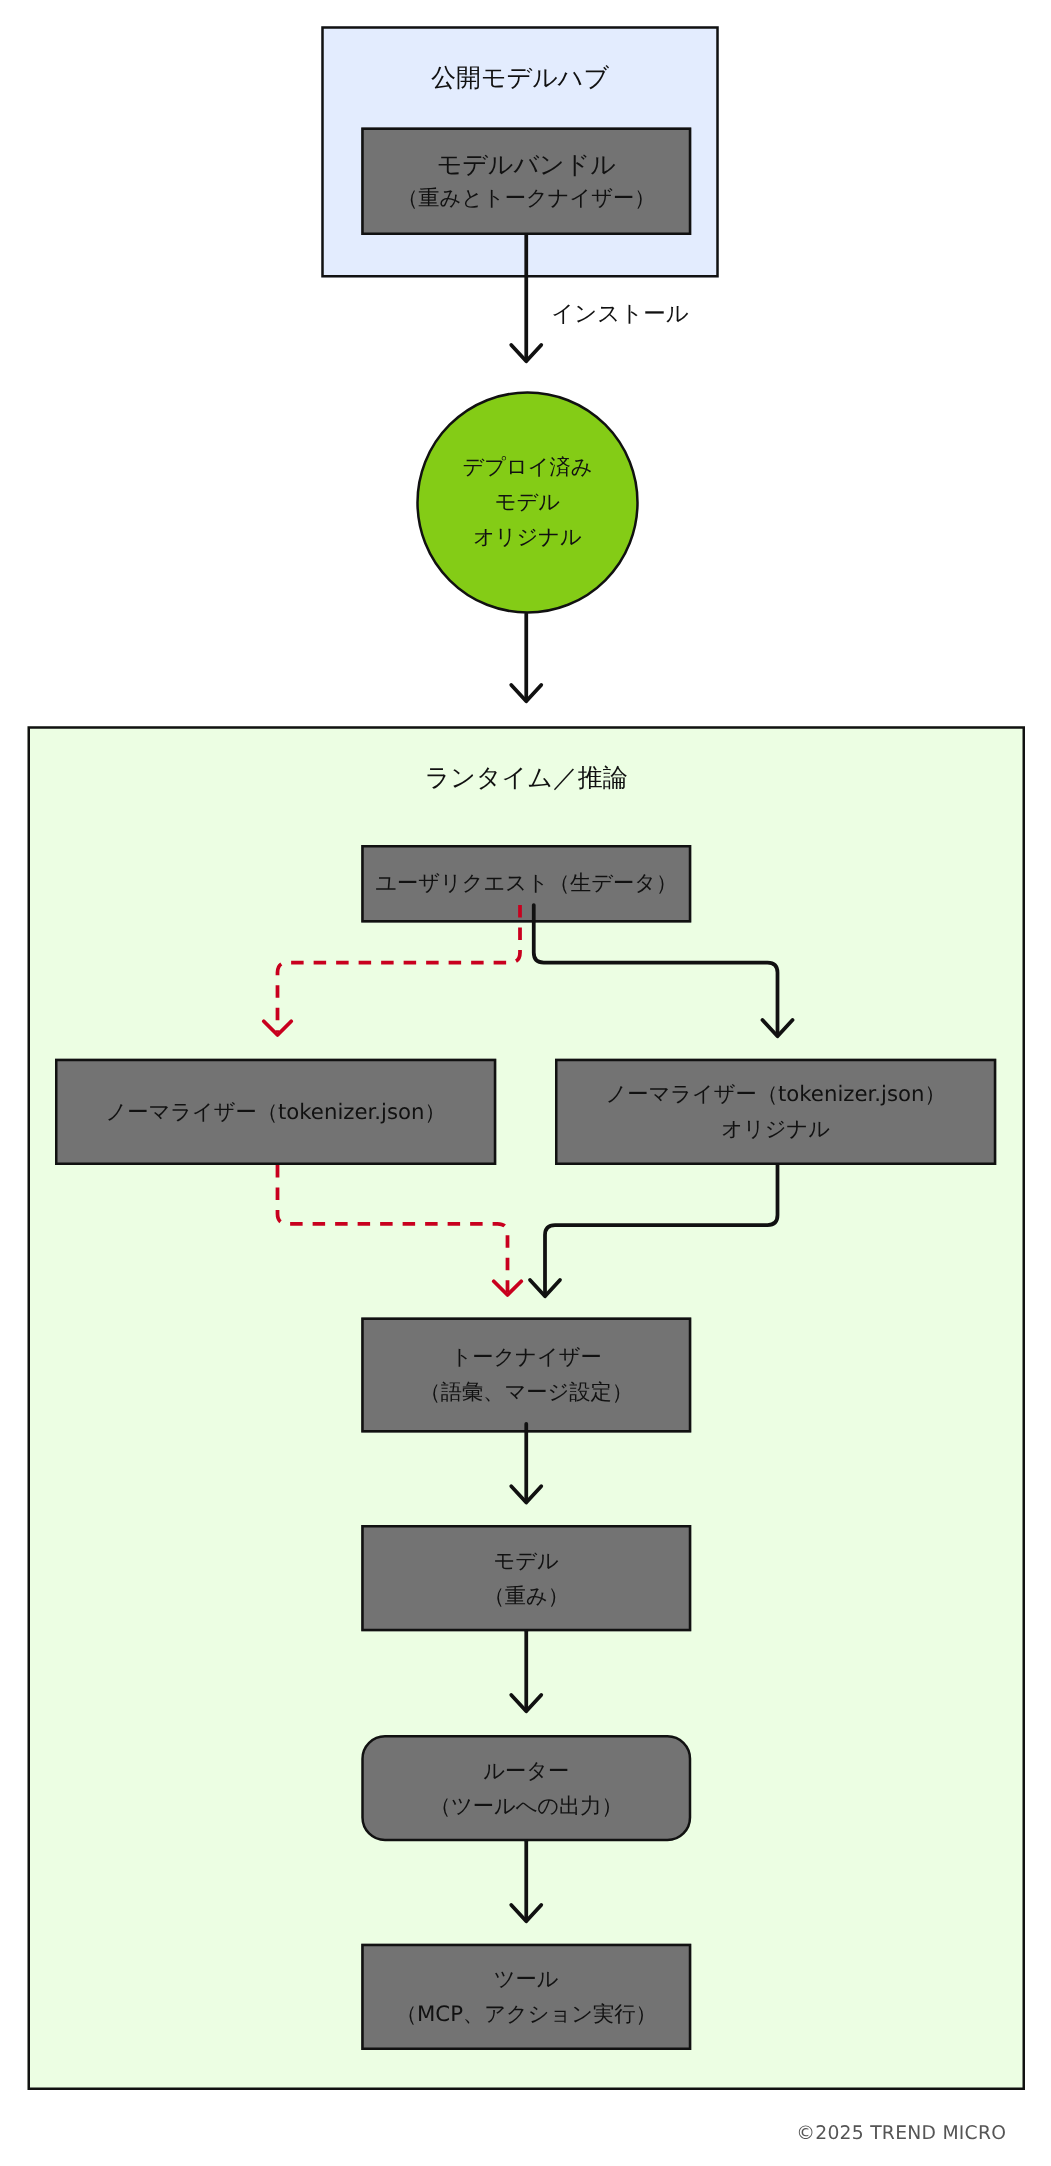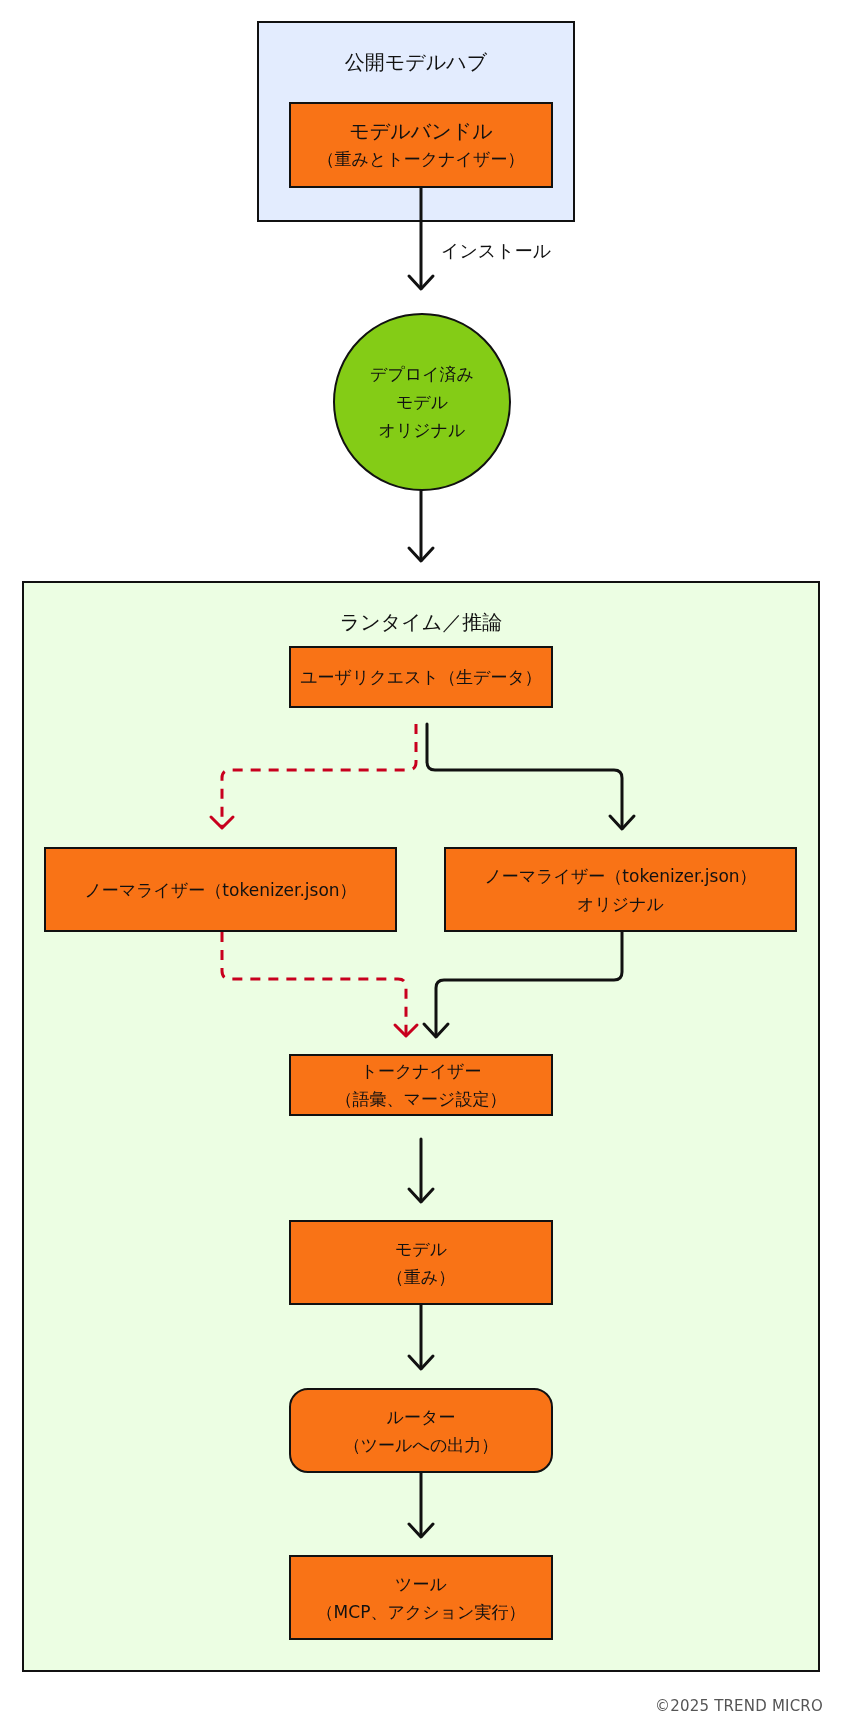--- a/index.html
+++ b/index.html
@@ -1,29 +1,29 @@
 <!DOCTYPE html>
 <html><head>
 <meta charset="utf-8">
 <style>
   html, body { margin: 0; padding: 0; background: #ffffff; }
   body { width: 841px; height: 1733px; position: relative; overflow: hidden;
          font-family: "DejaVu Sans", "Liberation Sans", sans-serif; color: #111; }
-  .box { position: absolute; box-sizing: border-box; border: 2px solid #111; background: #f97316;
+  .box { position: absolute; box-sizing: border-box; border: 2px solid #111; background: #737373;
          display: flex; flex-direction: column; align-items: center; justify-content: center; text-align: center; }
   .group { position: absolute; box-sizing: border-box; border: 2px solid #111; }
   .group-title { position: absolute; left: 0; right: 0; text-align: center; font-size: 20px; }
   .line1 { font-size: 18px; line-height: 28px; }
   .line2 { font-size: 17px; line-height: 28px; }
   .small { font-size: 15px; line-height: 24px; }
   .circle { position: absolute; box-sizing: border-box; border: 2px solid #111; border-radius: 50%; background: #84cc16;
             display: flex; flex-direction: column; align-items: center; justify-content: center; text-align: center; }
   .label { position: absolute; font-size: 18px; }
   svg.overlay { position: absolute; left: 0; top: 0; pointer-events: none; }
-  .footer { position: absolute; right: 18px; top: 1697px; font-size: 15px; color: #555; letter-spacing: 0.2px; }
+  .footer { position: absolute; right: 36px; top: 1697px; font-size: 15px; color: #555; letter-spacing: 0.2px; }
 </style>
 </head>
 <body>
 
 <div class="group" style="left:257px; top:21px; width:318px; height:201px; background:#e3ecfe;">
   <div class="group-title" style="top:26px;">公開モデルハブ</div>
 </div>
 <div class="box" style="left:289px; top:102px; width:264px; height:86px;">
   <div class="line1" style="font-size:20px;">モデルバンドル</div>
   <div class="line2">（重みとトークナイザー）</div>
@@ -34,34 +34,34 @@
 <div class="circle" style="left:333px; top:313px; width:178px; height:178px;">
   <div class="line2">デプロイ済み</div>
   <div class="line2">モデル</div>
   <div class="line2">オリジナル</div>
 </div>
 
 <div class="group" style="left:22px; top:581px; width:798px; height:1091px; background:#ecfee3;">
   <div class="group-title" style="top:26px;">ランタイム／推論</div>
 </div>
 
-<div class="box" style="left:289px; top:646px; width:264px; height:62px;">
+<div class="box" style="left:289px; top:676px; width:264px; height:62px;">
   <div class="line2">ユーザリクエスト（生データ）</div>
 </div>
 
 <div class="box" style="left:44px; top:847px; width:353px; height:85px;">
   <div class="line2">ノーマライザー（tokenizer.json）</div>
 </div>
 
 <div class="box" style="left:444px; top:847px; width:353px; height:85px;">
   <div class="line2">ノーマライザー（tokenizer.json）</div>
   <div class="line2">オリジナル</div>
 </div>
 
-<div class="box" style="left:289px; top:1054px; width:264px; height:62px;">
+<div class="box" style="left:289px; top:1054px; width:264px; height:92px;">
   <div class="line2">トークナイザー</div>
   <div class="line2">（語彙、マージ設定）</div>
 </div>
 
 <div class="box" style="left:289px; top:1220px; width:264px; height:85px;">
   <div class="line2">モデル</div>
   <div class="line2">（重み）</div>
 </div>
 
 <div class="box" style="left:289px; top:1388px; width:264px; height:85px;border-radius:19px;">

